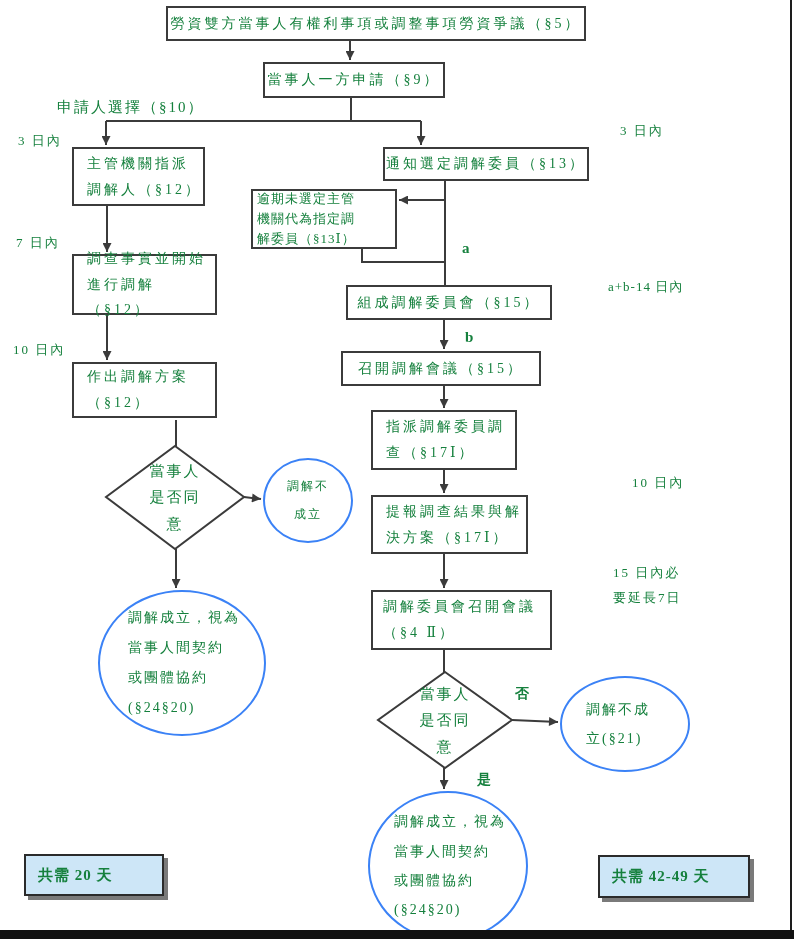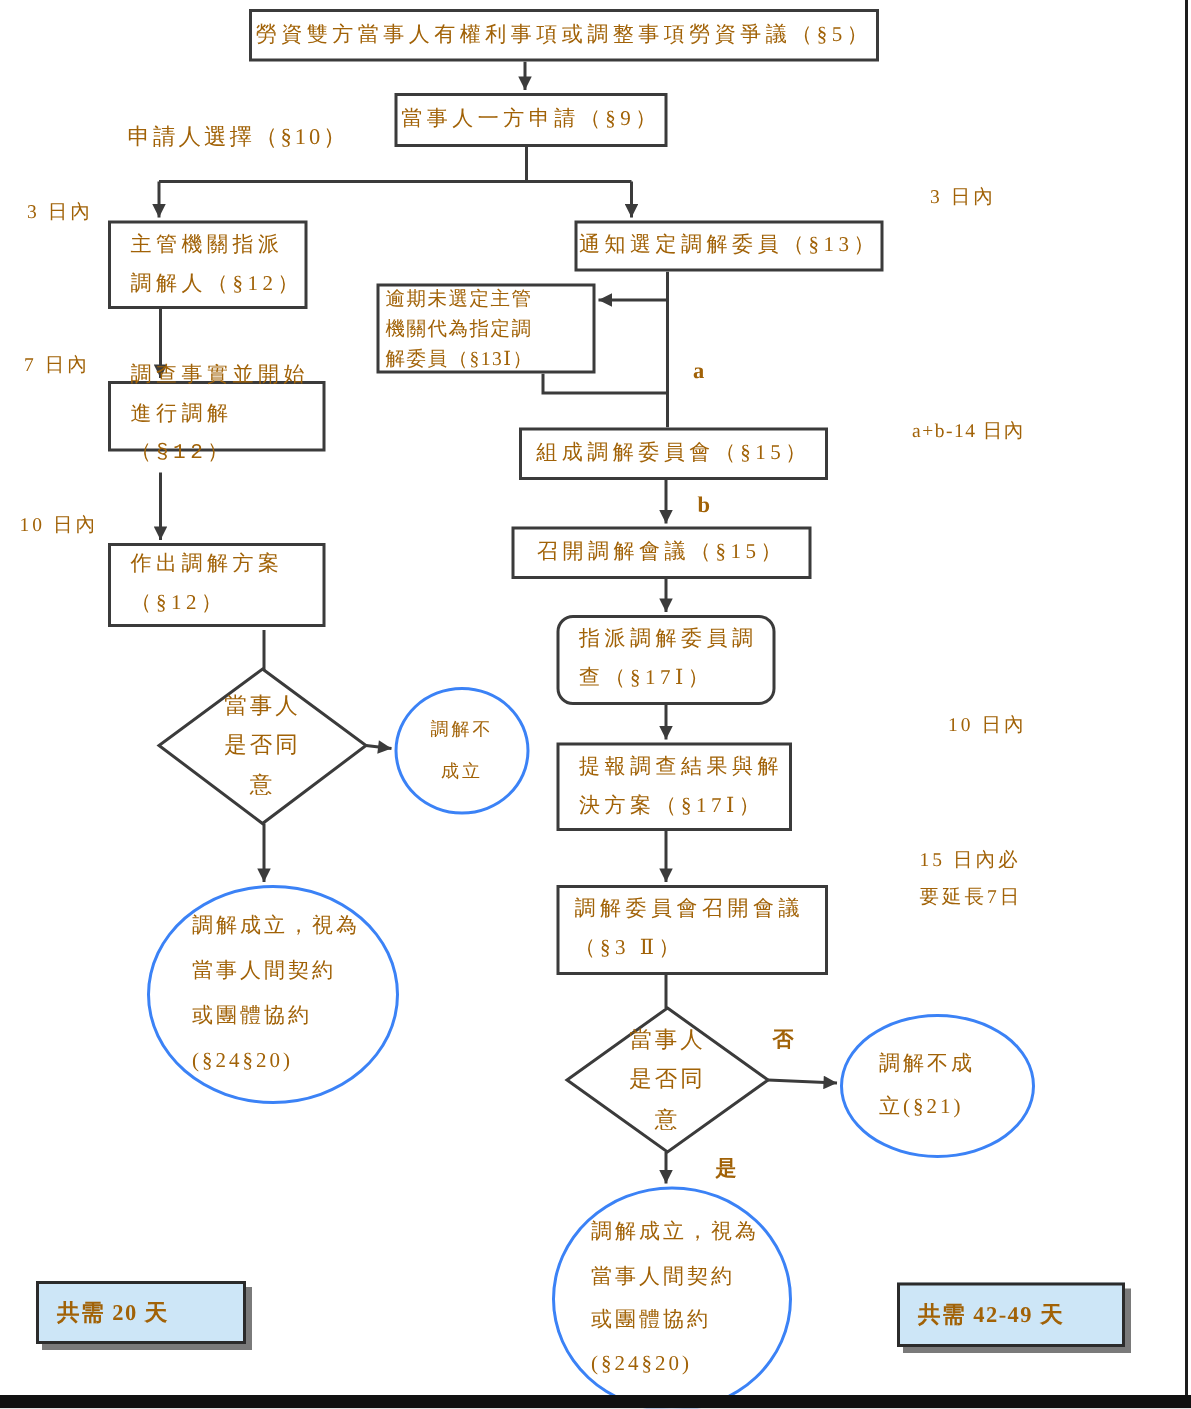--- a/index.html
+++ b/index.html
@@ -1,20 +1,20 @@
 <!DOCTYPE html>
 <html><head>
 <meta charset="utf-8">
 <style>
   html,body{margin:0;padding:0;background:#fff;}
   #stage{
     position:relative;width:794px;height:939px;background:#ffffff;
     overflow:hidden;
     font-family:"Liberation Serif","DejaVu Serif",serif;
-    color:#a16207;
+    color:#15803d;
   }
   svg.wires{position:absolute;left:0;top:0;z-index:1;}
   .box{
     position:absolute;z-index:2;box-sizing:border-box;
     border:2px solid #3b3b3b;background:#ffffff;
     display:flex;align-items:center;
     font-size:14px;letter-spacing:3px;line-height:1.85;
     white-space:pre-line;
   }
   .box.center{justify-content:center;text-align:center;}
@@ -77,27 +77,27 @@
       <line x1="444" y1="650" x2="444" y2="672"></line>
       <line x1="512" y1="720" x2="558" y2="722" marker-end="url(#arr)"></line>
       <line x1="444" y1="768" x2="444" y2="789" marker-end="url(#arr)"></line>
       <polygon points="175,446 244,497 175,549 106,497" fill="#ffffff"></polygon>
       <polygon points="445,672 512,720 445,768 378,720" fill="#ffffff"></polygon>
     </g>
   </svg>
 
   <div class="box center" style="left:166px;top:6px;width:420px;height:35px;">勞資雙方當事人有權利事項或調整事項勞資爭議（§5）</div>
   <div class="box center" style="left:263px;top:62px;width:182px;height:36px;">當事人一方申請（§9）</div>
-  <div class="lbl big" style="left:57px;top:78px;margin-left:28px;">申請人選擇（§10）</div>
+  <div class="lbl big" style="left:57px;top:93px;">申請人選擇（§10）</div>
 
   <div class="lbl" style="left:18px;top:128px;">3 日內</div>
   <div class="box" style="left:72px;top:147px;width:133px;height:59px;padding-left:13px;">主管機關指派
 調解人（§12）</div>
   <div class="lbl" style="left:16px;top:230px;">7 日內</div>
-  <div class="box" style="left:72px;top:254px;width:145px;height:47px;padding-left:13px;font-family:Liberation Mono, monospace;">調查事實並開始
+  <div class="box" style="left:72px;top:254px;width:145px;height:61px;padding-left:13px;">調查事實並開始
 進行調解（§12）</div>
   <div class="lbl" style="left:13px;top:337px;">10 日內</div>
   <div class="box" style="left:72px;top:362px;width:145px;height:56px;padding-left:13px;">作出調解方案
 （§12）</div>
   <div class="dia-text" style="left:125px;top:455px;width:100px;height:85px;">當事人
 是否同
 意</div>
   <div class="ellipse center" style="left:263px;top:458px;width:90px;height:85px;font-size:12px;letter-spacing:2px;line-height:2.3;">調解不
 成立</div>
   <div class="ellipse" style="left:98px;top:590px;width:168px;height:146px;font-size:14px;letter-spacing:2px;line-height:2.15;padding-left:28px;">調解成立，視為
@@ -109,29 +109,29 @@
   <div class="lbl" style="left:620px;top:118px;">3 日內</div>
   <div class="box center" style="left:383px;top:147px;width:206px;height:34px;">通知選定調解委員（§13）</div>
   <div class="box" style="left:251px;top:189px;width:146px;height:60px;padding-left:4px;font-size:13px;letter-spacing:1px;line-height:1.55;">逾期未選定主管
 機關代為指定調
 解委員（§13Ⅰ）</div>
   <div class="lbl bold big" style="left:462px;top:234px;letter-spacing:0;">a</div>
   <div class="lbl" style="left:608px;top:274px;letter-spacing:1px;">a+b-14 日內</div>
   <div class="box center" style="left:346px;top:285px;width:206px;height:35px;">組成調解委員會（§15）</div>
   <div class="lbl bold big" style="left:465px;top:323px;letter-spacing:0;">b</div>
   <div class="box center" style="left:341px;top:351px;width:200px;height:35px;">召開調解會議（§15）</div>
-  <div class="box" style="left:371px;top:410px;width:146px;height:60px;padding-left:13px;border-radius:11px;">指派調解委員調
+  <div class="box" style="left:371px;top:410px;width:146px;height:60px;padding-left:13px;">指派調解委員調
 查（§17Ⅰ）</div>
   <div class="lbl" style="left:632px;top:470px;">10 日內</div>
   <div class="box" style="left:371px;top:495px;width:157px;height:59px;padding-left:13px;">提報調查結果與解
 決方案（§17Ⅰ）</div>
   <div class="lbl" style="left:613px;top:560px;">15 日內必
 要延長7日</div>
   <div class="box" style="left:371px;top:590px;width:181px;height:60px;padding-left:10px;">調解委員會召開會議
-（§3 Ⅱ）</div>
+（§4 Ⅱ）</div>
   <div class="dia-text" style="left:395px;top:678px;width:100px;height:85px;">當事人
 是否同
 意</div>
   <div class="lbl bold" style="left:515px;top:680px;font-size:14px;">否</div>
   <div class="lbl bold" style="left:477px;top:766px;font-size:14px;">是</div>
   <div class="ellipse" style="left:560px;top:676px;width:130px;height:96px;font-size:14px;letter-spacing:2px;line-height:2.1;padding-left:24px;">調解不成
 立(§21)</div>
   <div class="ellipse" style="left:368px;top:791px;width:160px;height:150px;font-size:14px;letter-spacing:2px;line-height:2.1;padding-left:24px;">調解成立，視為
 當事人間契約
 或團體協約

